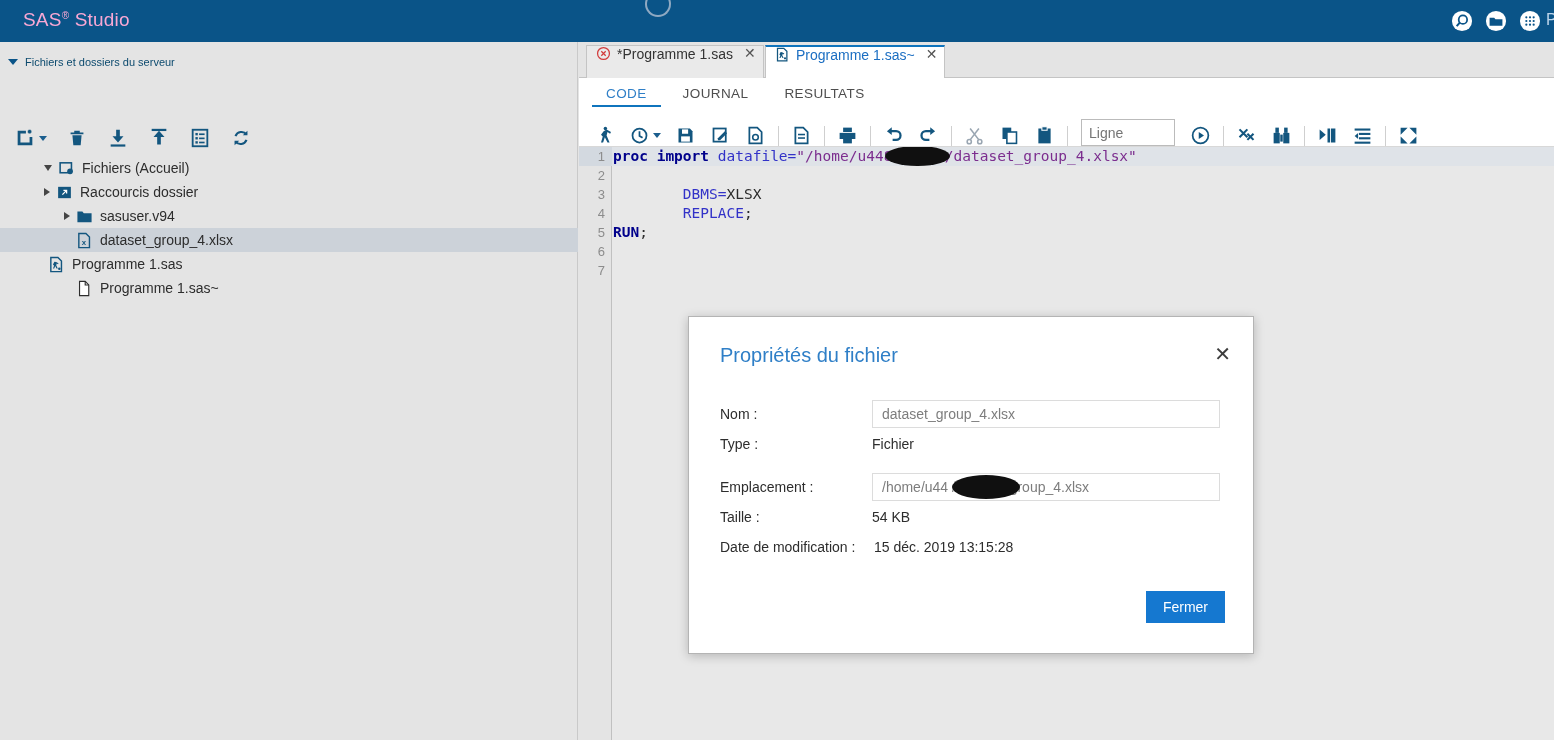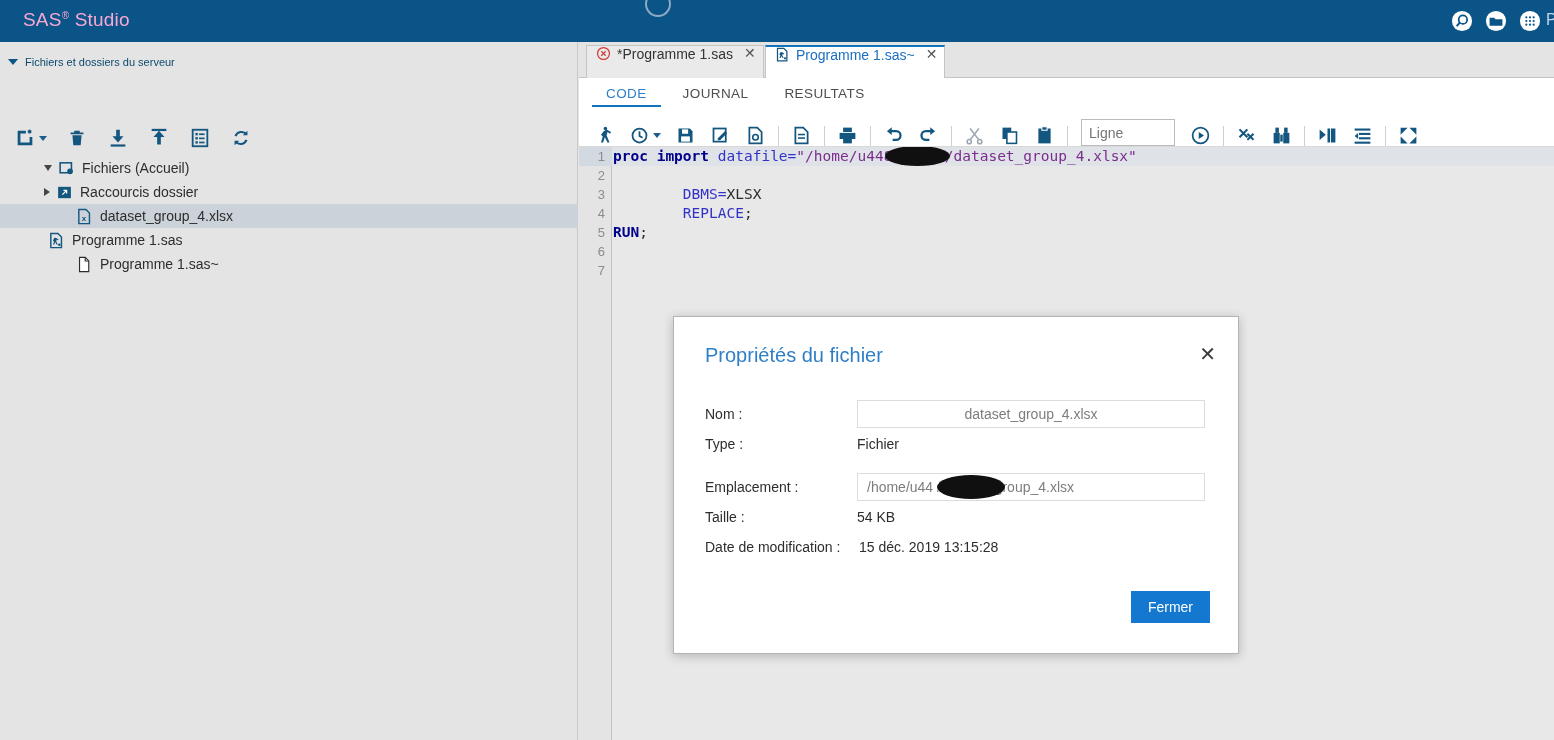--- a/index.html
+++ b/index.html
@@ -160,21 +160,21 @@
   .opt { color: #3232c8; }
   .str { color: #7b2d8e; }
   .pln { color: #2b2b2b; }
   .punc { color: #2b2b2b; }
 
   
   .blob { position: absolute; background: #101010; border-radius: 50%; }
 
   
   .modal {
-    position: absolute; left: 673px; top: 316px; width: 566px; height: 338px;
+    position: absolute; left: 688px; top: 316px; width: 566px; height: 338px;
     background: #ffffff; border: 1px solid #b4b4b4;
     box-shadow: 0 2px 10px rgba(0,0,0,.22);
   }
   .modal-title {
     position: absolute; left: 31px; top: 27px;
     font-size: 20px; color: #2f7fc7;
   }
   .modal-close {
     position: absolute; right: 22px; top: 27px;
     font-size: 20px; color: #3c3c3c; cursor: pointer; line-height: 1;
@@ -288,20 +288,27 @@
           <span>Fichiers (Accueil)</span>
         </div>
         <div class="trow" style="padding-left: 44px;">
           <span class="exp-closed"></span>
           <svg class="ticon" viewBox="0 0 24 24">
             <rect x="3" y="4" width="18" height="16" fill="#13567f"></rect>
             <path d="M9 15l6-6M10.5 9H15v4.5" stroke="#ffffff" stroke-width="1.8" fill="none"></path>
           </svg>
           <span>Raccourcis dossier</span>
         </div>
+        <div class="trow" style="padding-left: 64px;">
+          <span class="exp-closed"></span>
+          <svg class="ticon" viewBox="0 0 24 24">
+            <path d="M2 5h7l2 2.4h11V20H2z" fill="#13567f"></path>
+          </svg>
+          <span>sasuser.v94</span>
+        </div>
         <div class="trow sel" style="padding-left: 64px;">
           <span class="exp-none"></span>
           <svg class="ticon" viewBox="0 0 24 24">
             <path d="M4 2h10l5 5v15H4z" fill="none" stroke="#13567f" stroke-width="2"></path>
             <text x="11" y="18" font-size="11" font-weight="bold" fill="#13567f" text-anchor="middle" font-family="Liberation Sans, sans-serif">x</text>
           </svg>
           <span>dataset_group_4.xlsx</span>
         </div>
         <div class="trow" style="padding-left: 36px;">
           <span class="exp-none"></span>
@@ -510,21 +517,21 @@
           <div class="cline"><span class="lnum">6</span><span class="ctext"></span></div>
           <div class="cline"><span class="lnum">7</span><span class="ctext"></span></div>
         </div>
     </div>
   </div>
 
   <div class="modal">
     <div class="modal-title">Propriétés du fichier</div>
     <div class="modal-close">✕</div>
     <div id="dialog-fields">
-        <div class="frow" style="top: 83px; width: 500px; height: 30px; text-align: center;">
+        <div class="frow" style="top: 83px; width: 500px; height: 30px;">
           <span class="flabel" style="top: 6px;">Nom :</span>
           <span class="fbox">dataset_group_4.xlsx</span>
         </div>
         <div class="frow" style="top: 119px; width: 500px; height: 30px;">
           <span class="flabel" style="top: 0px;">Type :</span>
           <span class="fvalue-static">Fichier</span>
         </div>
         <div class="frow" style="top: 156px; width: 500px; height: 30px;">
           <span class="flabel" style="top: 6px;">Emplacement :</span>
           <span class="fbox">/home/u44     /dataset_group_4.xlsx</span>

